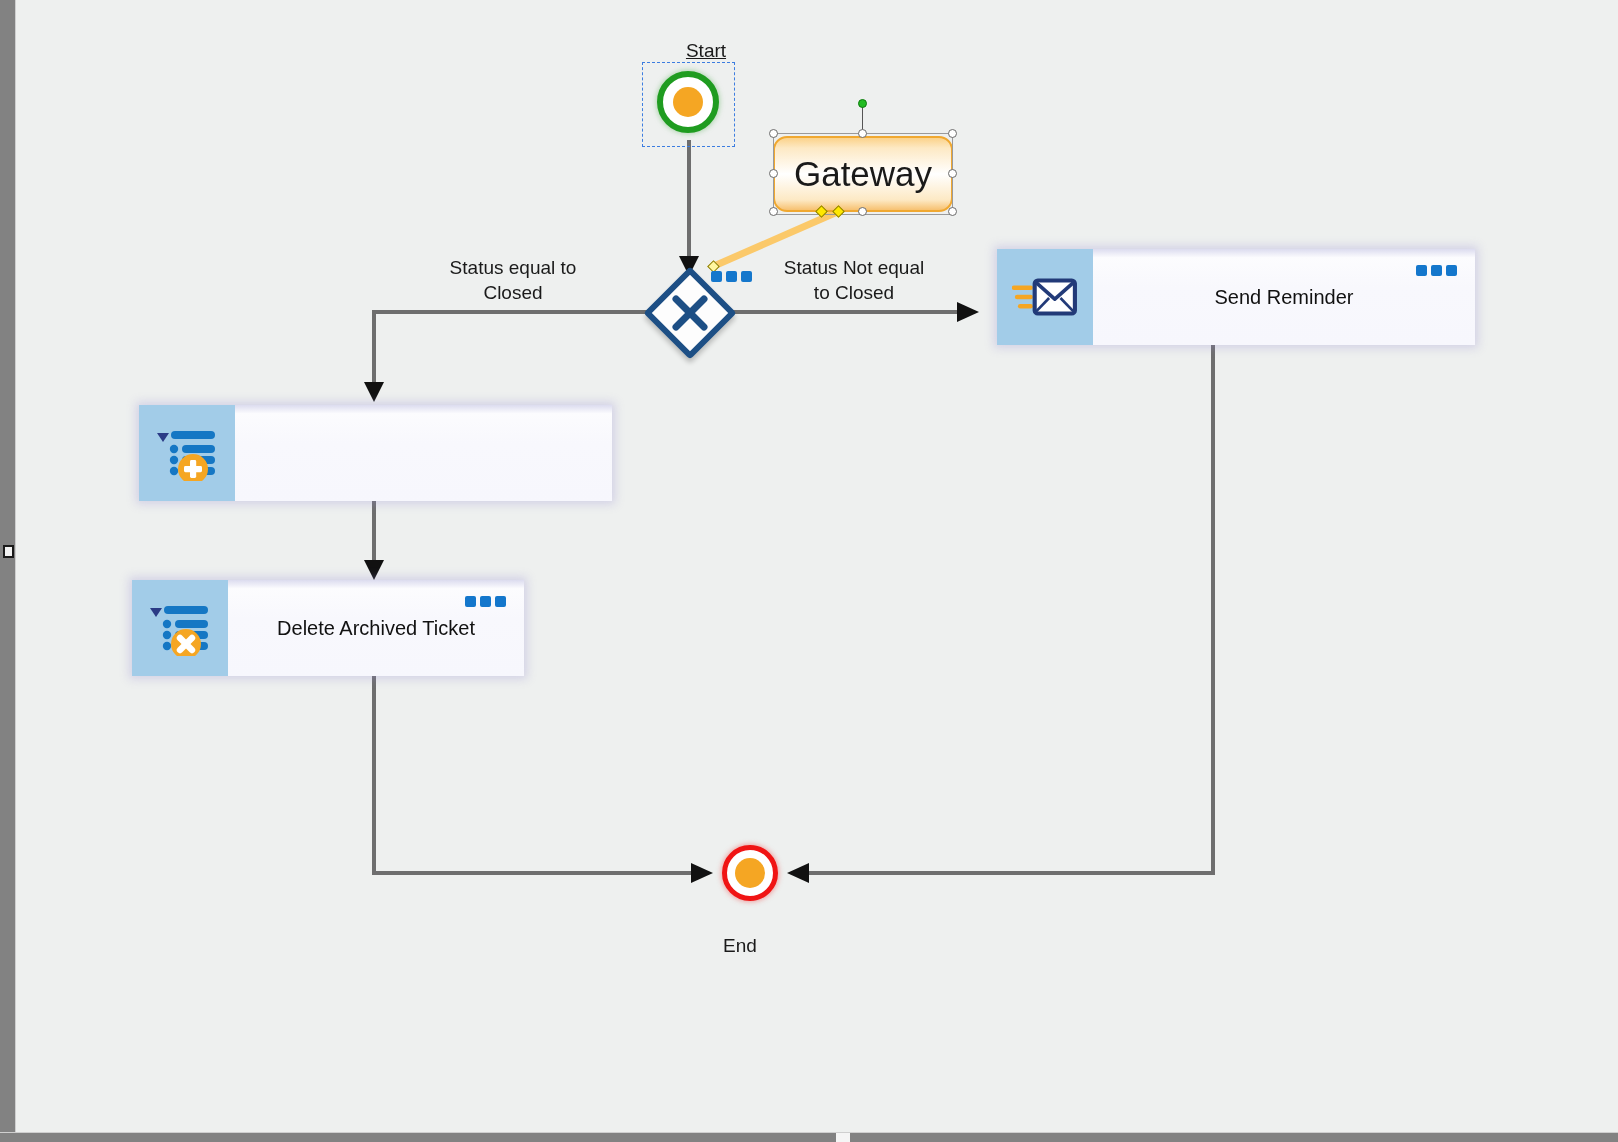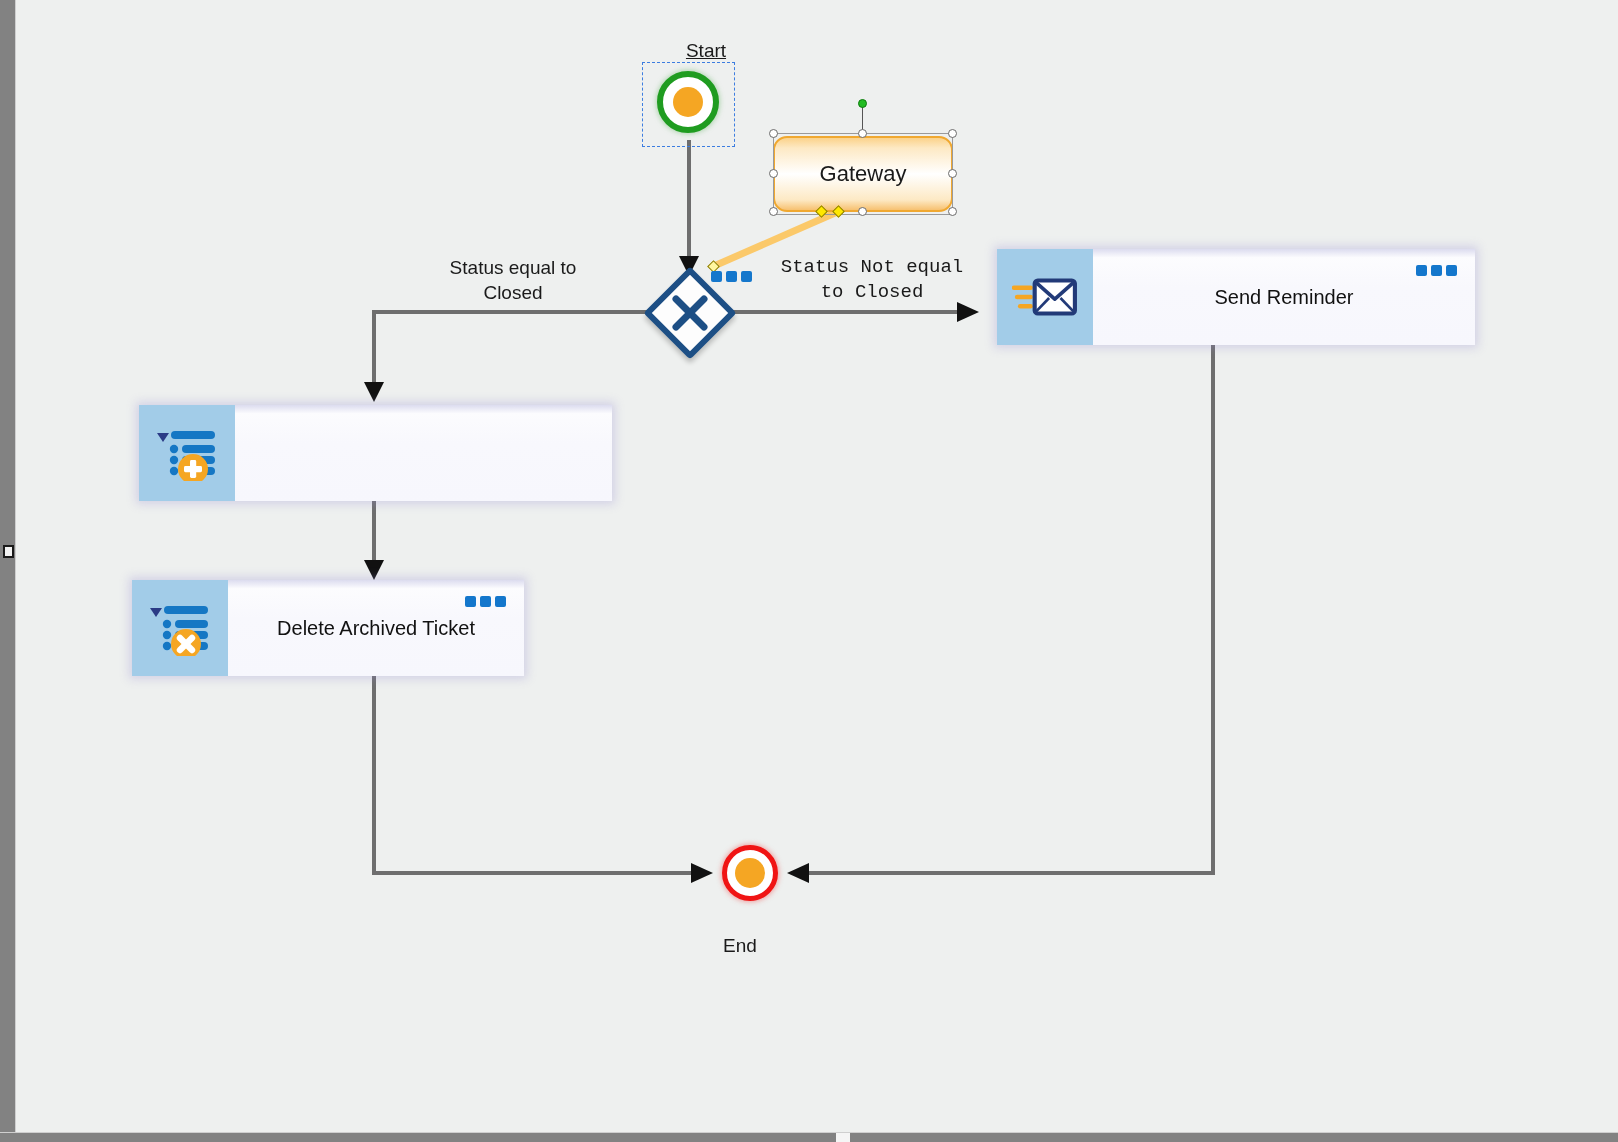--- a/index.html
+++ b/index.html
@@ -210,21 +210,21 @@
     <div class="node-caption" style="left:609px; top:40px;text-decoration:underline;">Start</div>
     <div class="selection-dash" style="left:625px; top:62px; width:93px; height:85px;"></div>
     <div class="event event-start" style="left:640px; top:71px;">
       <div class="core"></div>
     </div>
 
     <div style="position:absolute; left:756px; top:136px; width:180px; height:76px;
                 background: linear-gradient(180deg,#fbd28a 0%,#fde9c4 14%,#ffffff 50%,#fde9c4 86%,#f7c171 100%);
                 border:2px solid #f0a830; border-radius:14px;
                 display:flex; align-items:center; justify-content:center;">
-      <span style="font-size:22px; color:#1a1a1a;">Gateway</span>
+      <span style="font-size:35px; color:#1a1a1a;">Gateway</span>
     </div>
 
     <div style="position:absolute; left:756px; top:133px; width:180px; height:82px;
                 border:1px solid #9a9a9a;"></div>
 
     <div style="position:absolute; left:845px; top:104px; width:1px; height:30px; background:#555;"></div>
     <div style="position:absolute; left:841px; top:99px; width:9px; height:9px;
                 border-radius:50%; background:#22bb22; border:1px solid #0d7a0d;"></div>
 
     <div style="position:absolute; left:752px; top:129px; width:9px; height:9px; border-radius:50%; background:#fff; border:1px solid #6b6b6b;"></div>
@@ -251,21 +251,21 @@
       </svg>
     </div>
     <div class="dots-badge" style="left:694px; top:271px;">
       <i></i>
       <i></i>
       <i></i>
     </div>
 
     <div class="edge-label" style="left:396px; top:255px; width:200px;">Status equal to
 Closed</div>
-    <div class="edge-label" style="left:745px; top:255px; width:220px;font-family:Liberation Mono, monospace;">Status Not equal
+    <div class="edge-label" style="left:727px; top:255px; width:220px;">Status Not equal
 to Closed</div>
 
     <div class="task" style="left:960px; top:249px; width:478px; height:96px;margin-left:20px;">
       <div class="icon-panel">
         <svg viewBox="0 0 64 48" width="66" height="50">
           <line x1="2" y1="15" x2="18" y2="15" stroke="#f5a623" stroke-width="4.5" stroke-linecap="round"></line>
           <line x1="5" y1="24" x2="18" y2="24" stroke="#f5a623" stroke-width="4.5" stroke-linecap="round"></line>
           <line x1="8" y1="33" x2="18" y2="33" stroke="#f5a623" stroke-width="4.5" stroke-linecap="round"></line>
           <rect x="22" y="8" width="39" height="32" rx="3" fill="#ffffff" stroke="#223a78" stroke-width="4"></rect>
           <path d="M23.5,10 L41.5,26 L59.5,10" fill="none" stroke="#223a78" stroke-width="3.6" stroke-linejoin="round"></path>

